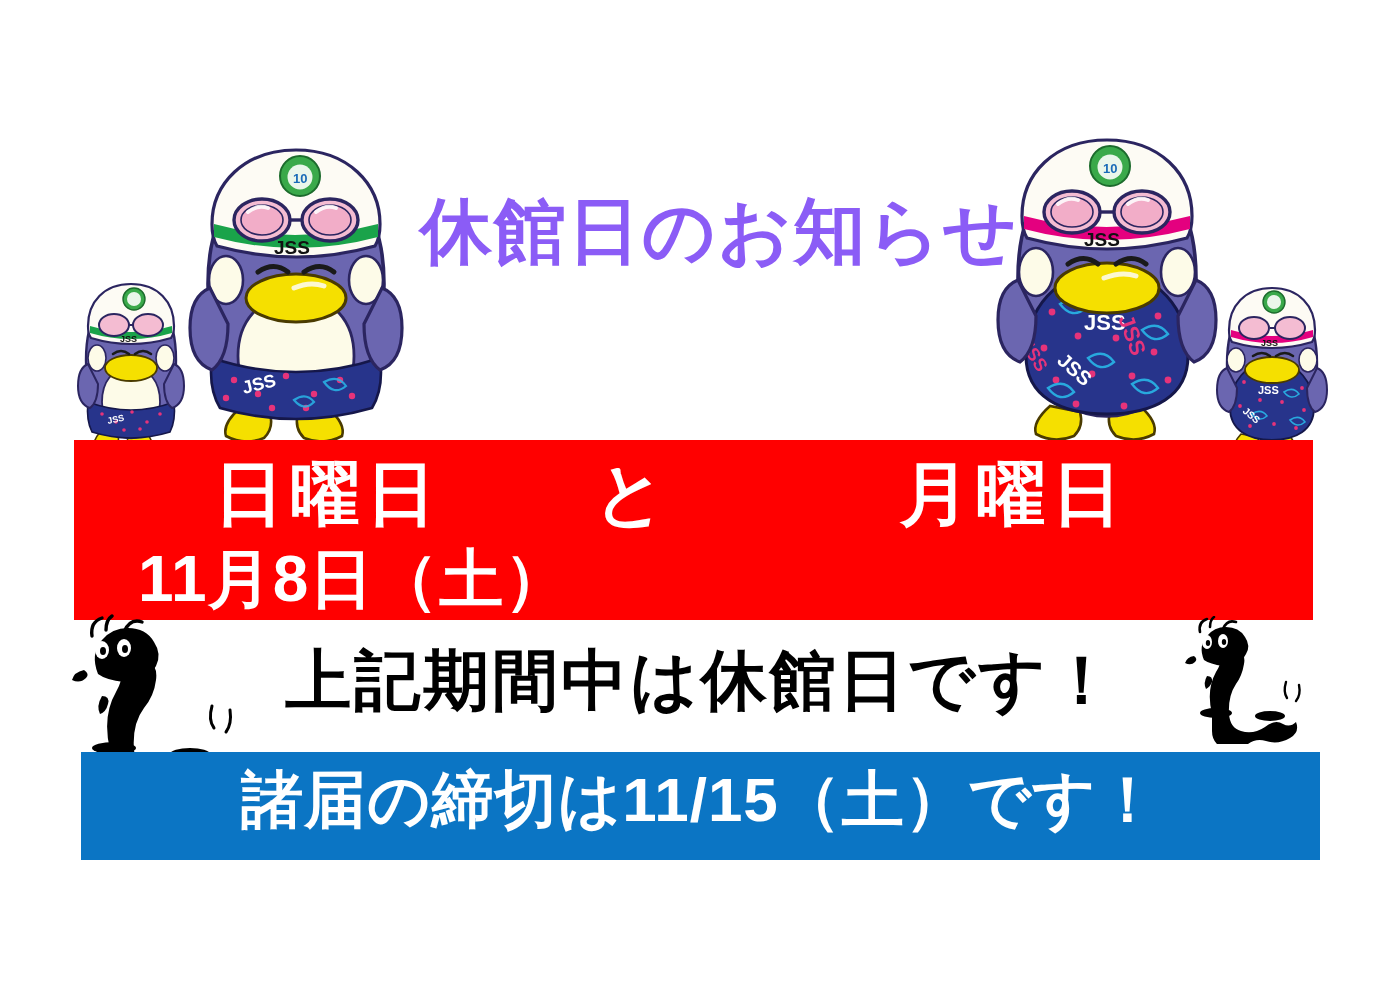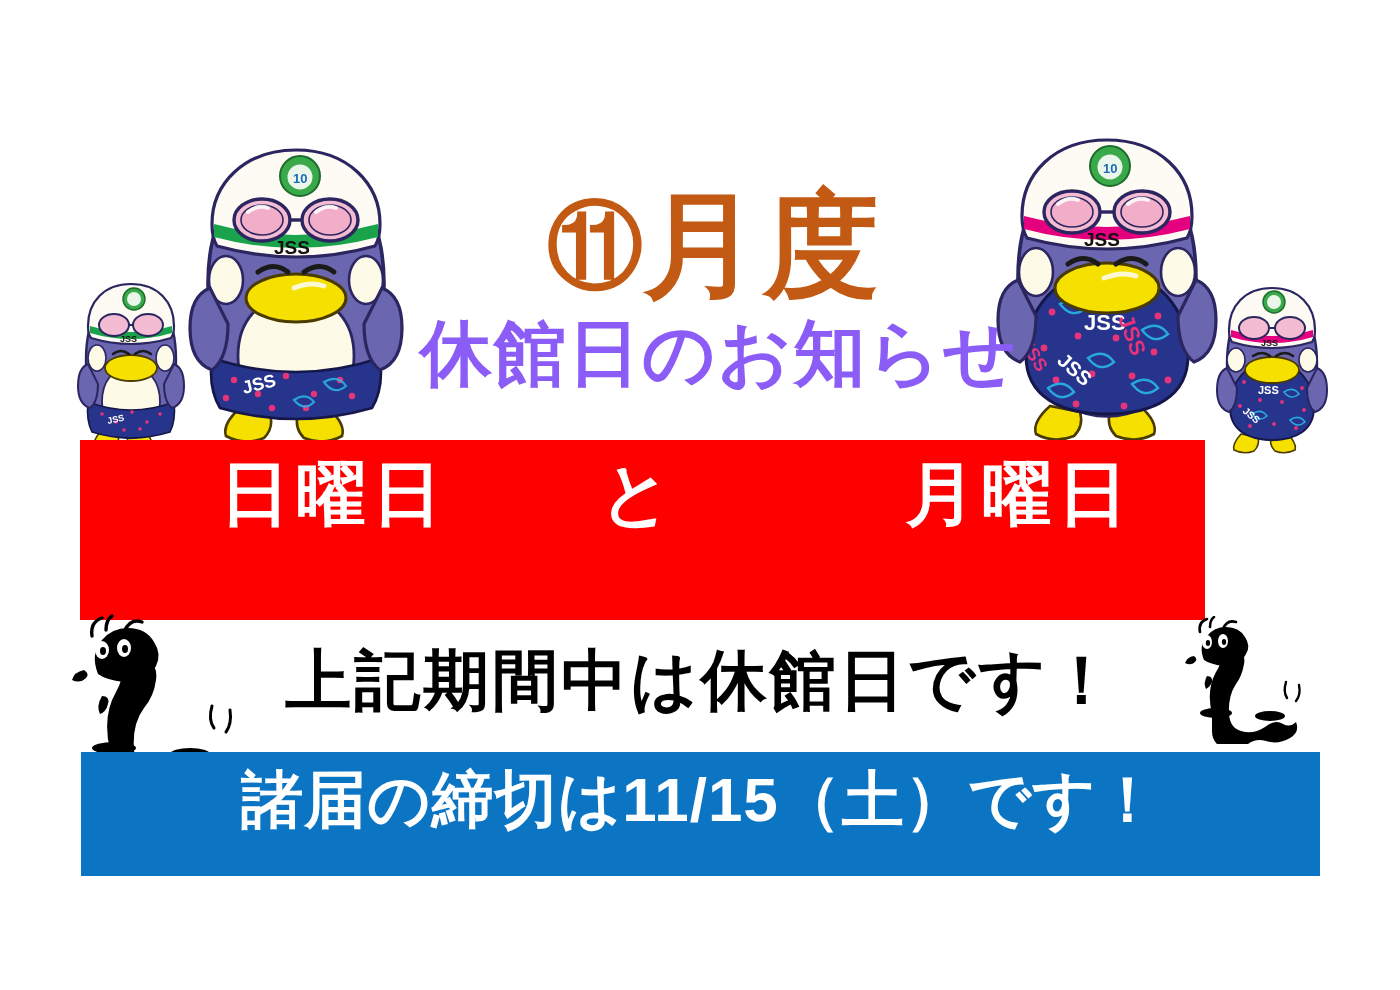--- a/index.html
+++ b/index.html
@@ -47,23 +47,23 @@
     color: #8b5cf6;
     line-height: 1.12;
     letter-spacing: 2px;
     margin-top: 6px;
     white-space: nowrap;
   }
 
   
   .banner-red {
     position: absolute;
-    left: 80px;
+    left: 74px;
     top: 440px;
-    width: 1125px;
+    width: 1239px;
     height: 180px;
     background: #ff0000;
   }
   .red-line-1 {
     position: absolute;
     left: 140px;
     top: 8px;
     width: 1000px;
     color: #ffffff;
     font-size: 70px;
@@ -95,21 +95,21 @@
     letter-spacing: 3px;
     white-space: nowrap;
   }
 
   
   .banner-blue {
     position: absolute;
     left: 81px;
     top: 752px;
     width: 1239px;
-    height: 124px;
+    height: 108px;
     background: #0b75c4;
   }
   .blue-line {
     position: absolute;
     left: 0;
     top: 6px;
     width: 1239px;
     text-align: center;
     color: #ffffff;
     font-size: 62px;
@@ -335,26 +335,24 @@
         <path d="M58 52 h5" stroke="#2b2560" stroke-width="2"></path>
       </g>
       <circle cx="62" cy="26" r="11" fill="#3aa94a" stroke="#1c6b2c" stroke-width="1.4"></circle>
       <circle cx="62" cy="26" r="7" fill="#eaf6ea"></circle>
       <text x="49" y="70" font-size="9" font-weight="bold" fill="#111111" font-family="Liberation Sans, sans-serif">JSS</text>
     </svg>
   </div>
 
   <div class="banner-red">
     <div class="red-line-1">日曜日　　と　　　月曜日</div>
+    <div class="red-line-2">11月8日（土）</div>
   </div>
 
   <div class="title-area">
-    <div class="title-main">
-      <span class="circled">⑪</span><span>月度</span>
-    </div>
     <div class="title-sub">休館日のお知らせ</div>
   </div>
 
   <div class="snake snake-left">
     <svg viewBox="0 0 210 178" width="210" height="178" aria-hidden="true">
       <g fill="#000000">
         <path d="M48 136 q-8 -34 6 -58 q10 -18 6 -34 q14 -4 26 2 q10 6 8 20 q-2 16 -12 28 q-12 16 -10 42 q2 20 16 24
                  q18 6 34 -6 q14 -10 26 -4 q10 6 18 -2 q6 14 -8 22 q-16 10 -34 4 q-14 -4 -26 4 q-18 12 -38 4 q-12 -6 -12 -22 z"></path>
         <path d="M36 60 q-8 -20 4 -34 q10 -12 26 -12 q18 0 26 14 q8 12 2 24 q-10 18 -32 16 q-18 -2 -26 -8 z"></path>
         <path d="M40 82 q-6 10 -2 18 q6 -2 8 -10 q2 -8 -6 -8 z"></path>

